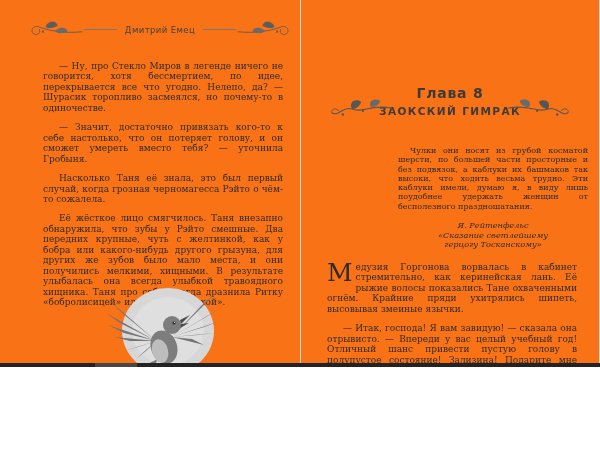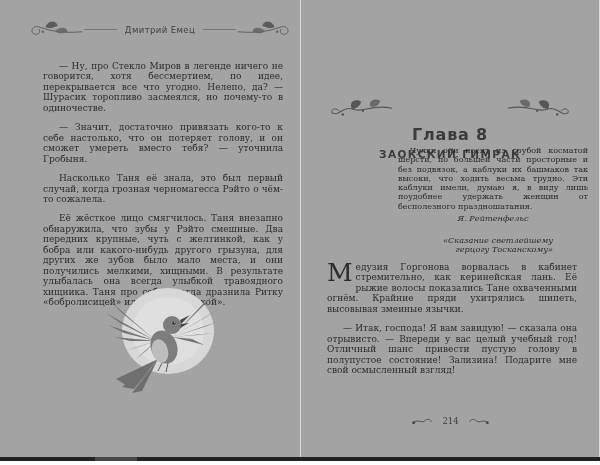--- a/index.html
+++ b/index.html
@@ -1,17 +1,17 @@
 <!DOCTYPE html>
 <html lang="ru"><head>
 <meta charset="utf-8">
 <style>
   html,body { margin:0; padding:0; background:#ffffff; }
   .screen {
-    position:relative; width:600px; height:461px; background:#a3a3a3;
+    position:relative; width:600px; height:367px; background:#f97316;
     font-family:"DejaVu Serif","Liberation Serif",serif; color:#2e2b29;
     overflow:hidden;
   }
   
   .page { position:absolute; top:0; height:461px; }
   .page-left  { left:0;   width:300px; }
   .page-right { left:301px; width:299px; }
   .gutter-line { position:absolute; left:300px; top:0; width:1px; height:461px; background:#dcdcdc; }
   .right-edge-line { position:absolute; right:0; top:0; width:1px; height:461px; background:#d9d9d9; }
   .bottom-bar { position:absolute; left:0; bottom:0; width:600px; height:4px; background:#232323; }
@@ -39,31 +39,31 @@
   .dropcap { float:left; font-size:25px; line-height:20px; padding:1px 3px 0 0; color:#2e2b29; }
 
   
   .illustration { position:absolute; left:102px; top:279px; width:124px; height:124px; }
 
   
   .chapter-head {
     position:absolute; top:85px; left:15px; width:268px; text-align:center;
     font-family:"DejaVu Sans","Liberation Sans",sans-serif; font-weight:bold; color:#3b3b3b;
   }
-  .chapter-label { font-size:16px; letter-spacing:.8px;margin-top:40px; }
+  .chapter-label { font-size:14px; letter-spacing:.8px; }
   .chapter-title { font-size:10.5px; letter-spacing:1.4px; margin-top:4px; }
   .vine { position:absolute; top:13px; }
   .vine-left  { left:14px; }
   .vine-right { right:14px; transform:scaleX(-1); }
 
   
   .epigraph { position:absolute; top:146px; left:97px; width:190px; font-size:8px; line-height:9.3px; text-align:justify; }
   .epigraph p { margin:0; text-indent:12px; }
-  .attribution { margin-top:3px; text-align:center; font-style:italic; font-size:8.2px; line-height:9.6px; }
-  .source { text-align:right; font-style:italic; font-size:8.2px; line-height:9.6px; width:120px; margin:12px auto; }
+  .attribution { margin-top:10px; text-align:center; font-style:italic; font-size:8.2px; line-height:9.6px; }
+  .source { text-align:center; font-style:italic; font-size:8.2px; line-height:9.6px; width:120px; margin:0 auto; }
 
   
   .folio {
     position:absolute; top:416px; left:0; width:100%;
     display:flex; justify-content:center; align-items:center; gap:9px;
     font-size:8.5px; color:#3d3d3d;
   }
 </style>
 </head>
 <body>

